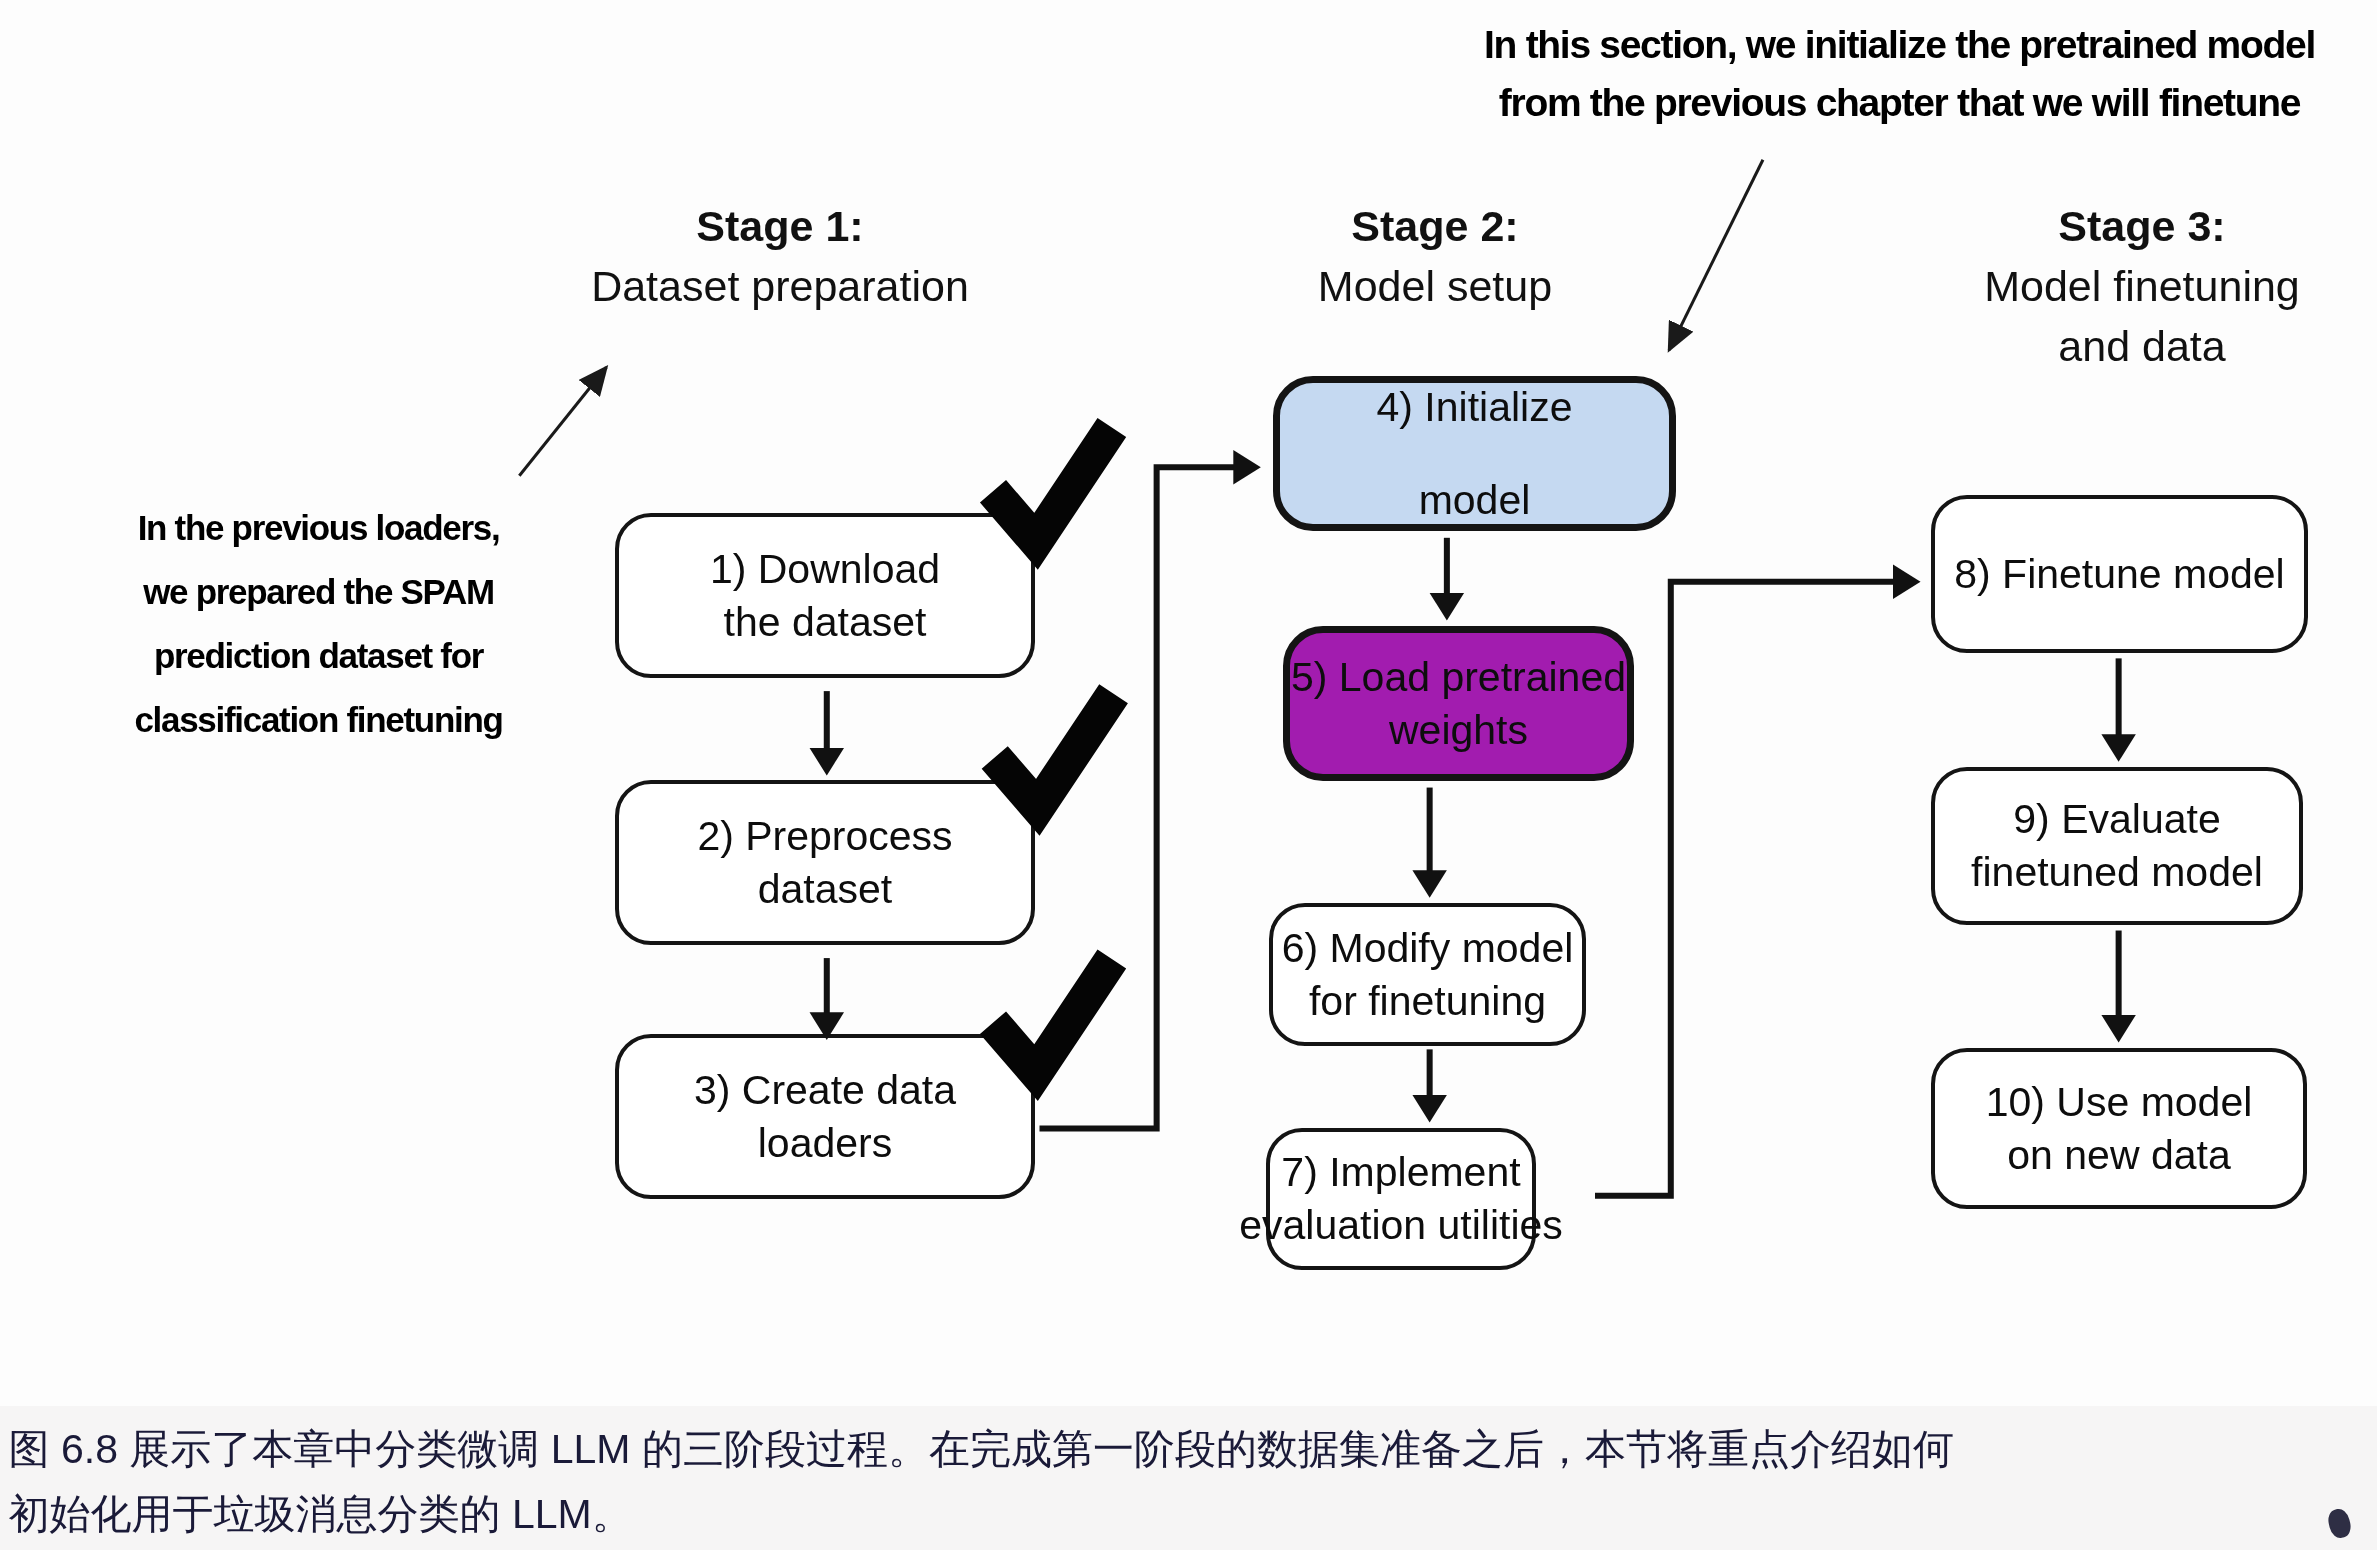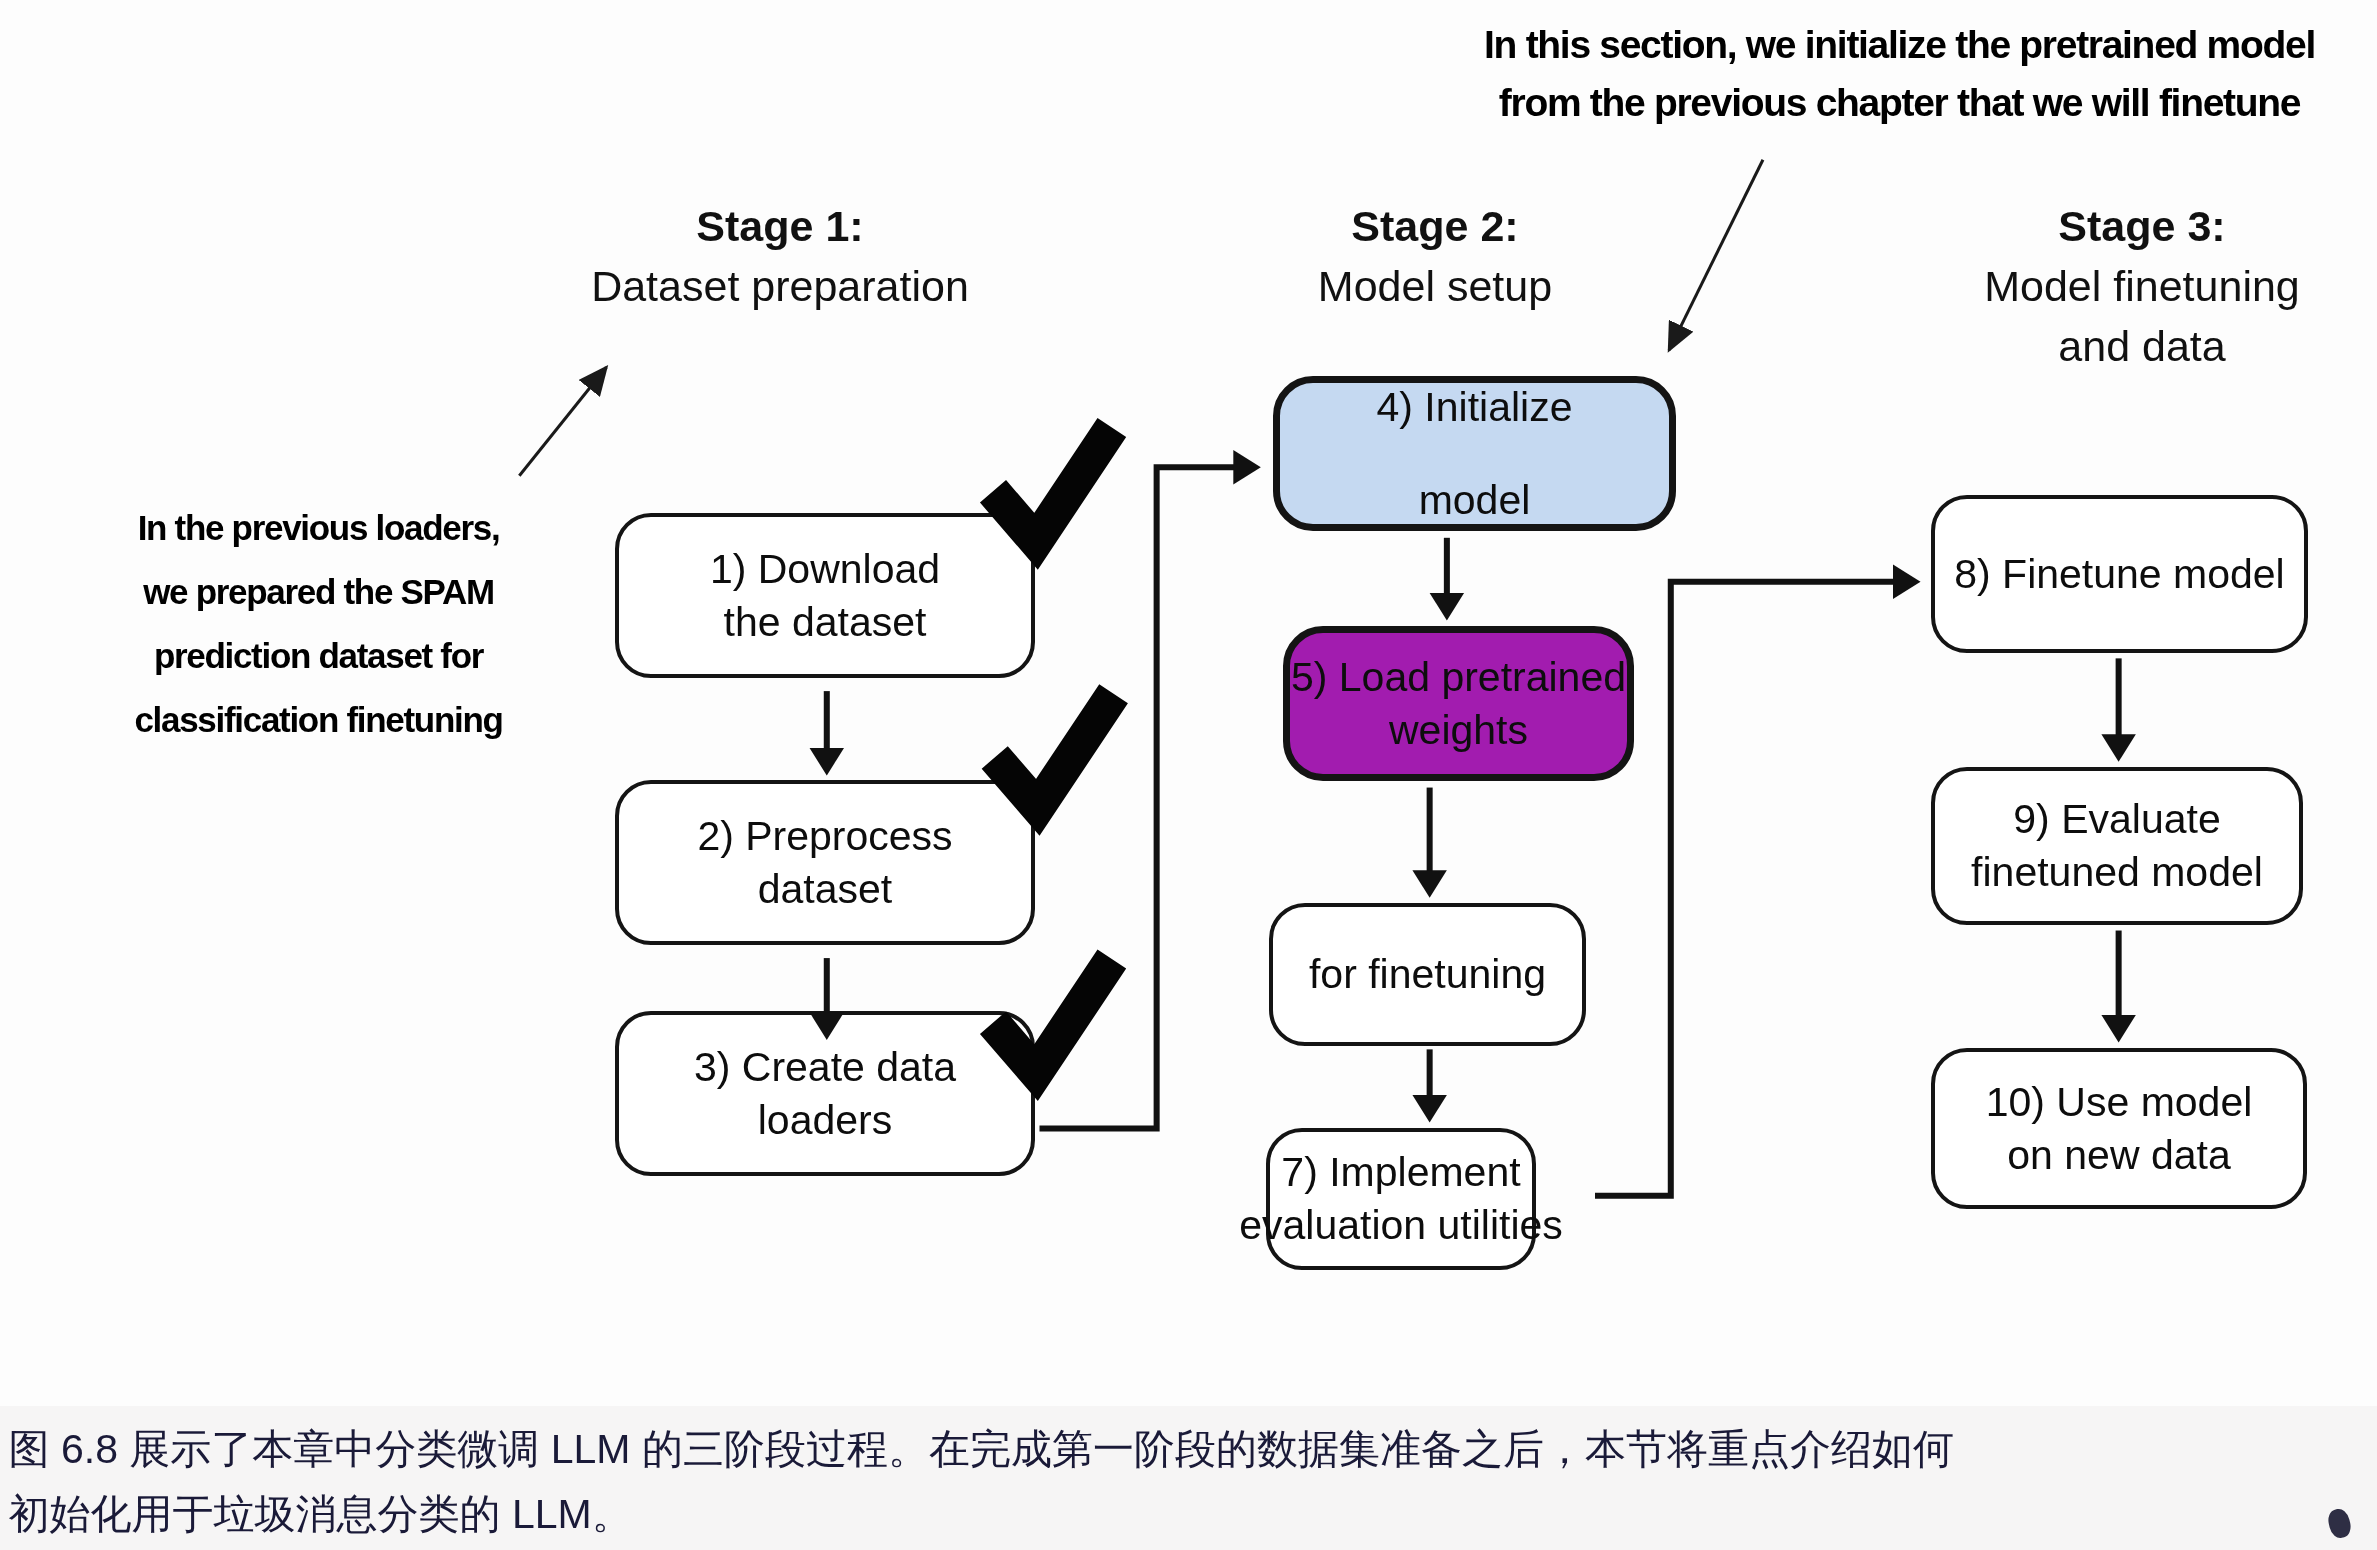--- a/index.html
+++ b/index.html
@@ -16,21 +16,21 @@
     position:absolute;box-sizing:border-box;
     background:#ffffff;border:4.3px solid #141414;border-radius:36px;
     display:flex;flex-direction:column;align-items:center;justify-content:center;
     font-size:41px;line-height:53px;text-align:center;color:#0d0d0d;
     z-index:2;
   }
   .box div{white-space:nowrap}
   .box.hl{border-width:7.8px;border-radius:40px}
   #box1{left:615px;top:513px;width:420px;height:165px}
   #box2{left:615px;top:780px;width:420px;height:165px}
-  #box3{left:615px;top:1011px;width:420px;height:165px}
+  #box3{left:615px;top:1034px;width:420px;height:165px}
   #box4{left:1273px;top:376px;width:403px;height:155px}
   #box5{left:1273px;top:626px;width:351px;height:155px}
   #box6{left:1269px;top:903px;width:317px;height:143px}
   #box7{left:1266px;top:1128px;width:270px;height:142px}
   #box8{left:1931px;top:495px;width:377px;height:158px}
   #box9{left:1931px;top:767px;width:372px;height:158px}
   #box10{left:1931px;top:1048px;width:376px;height:161px}
 
   
   .stage-header{
@@ -121,20 +121,21 @@
 
   <div class="box hl" id="box4" style="background: rgb(197, 217, 241); gap: 40px;">
     <div>4) Initialize</div>
     <div>model</div>
   </div>
   <div class="box hl" id="box5" style="background: #a21caf; margin-left: 10px;">
     <div>5) Load pretrained</div>
     <div>weights</div>
   </div>
   <div class="box" id="box6">
+    <div>6) Modify model</div>
     <div>for finetuning</div>
   </div>
   <div class="box" id="box7">
     <div>7) Implement</div>
     <div>evaluation utilities</div>
   </div>
 
   <div class="box" id="box8">
     <div>8) Finetune model</div>
   </div>

